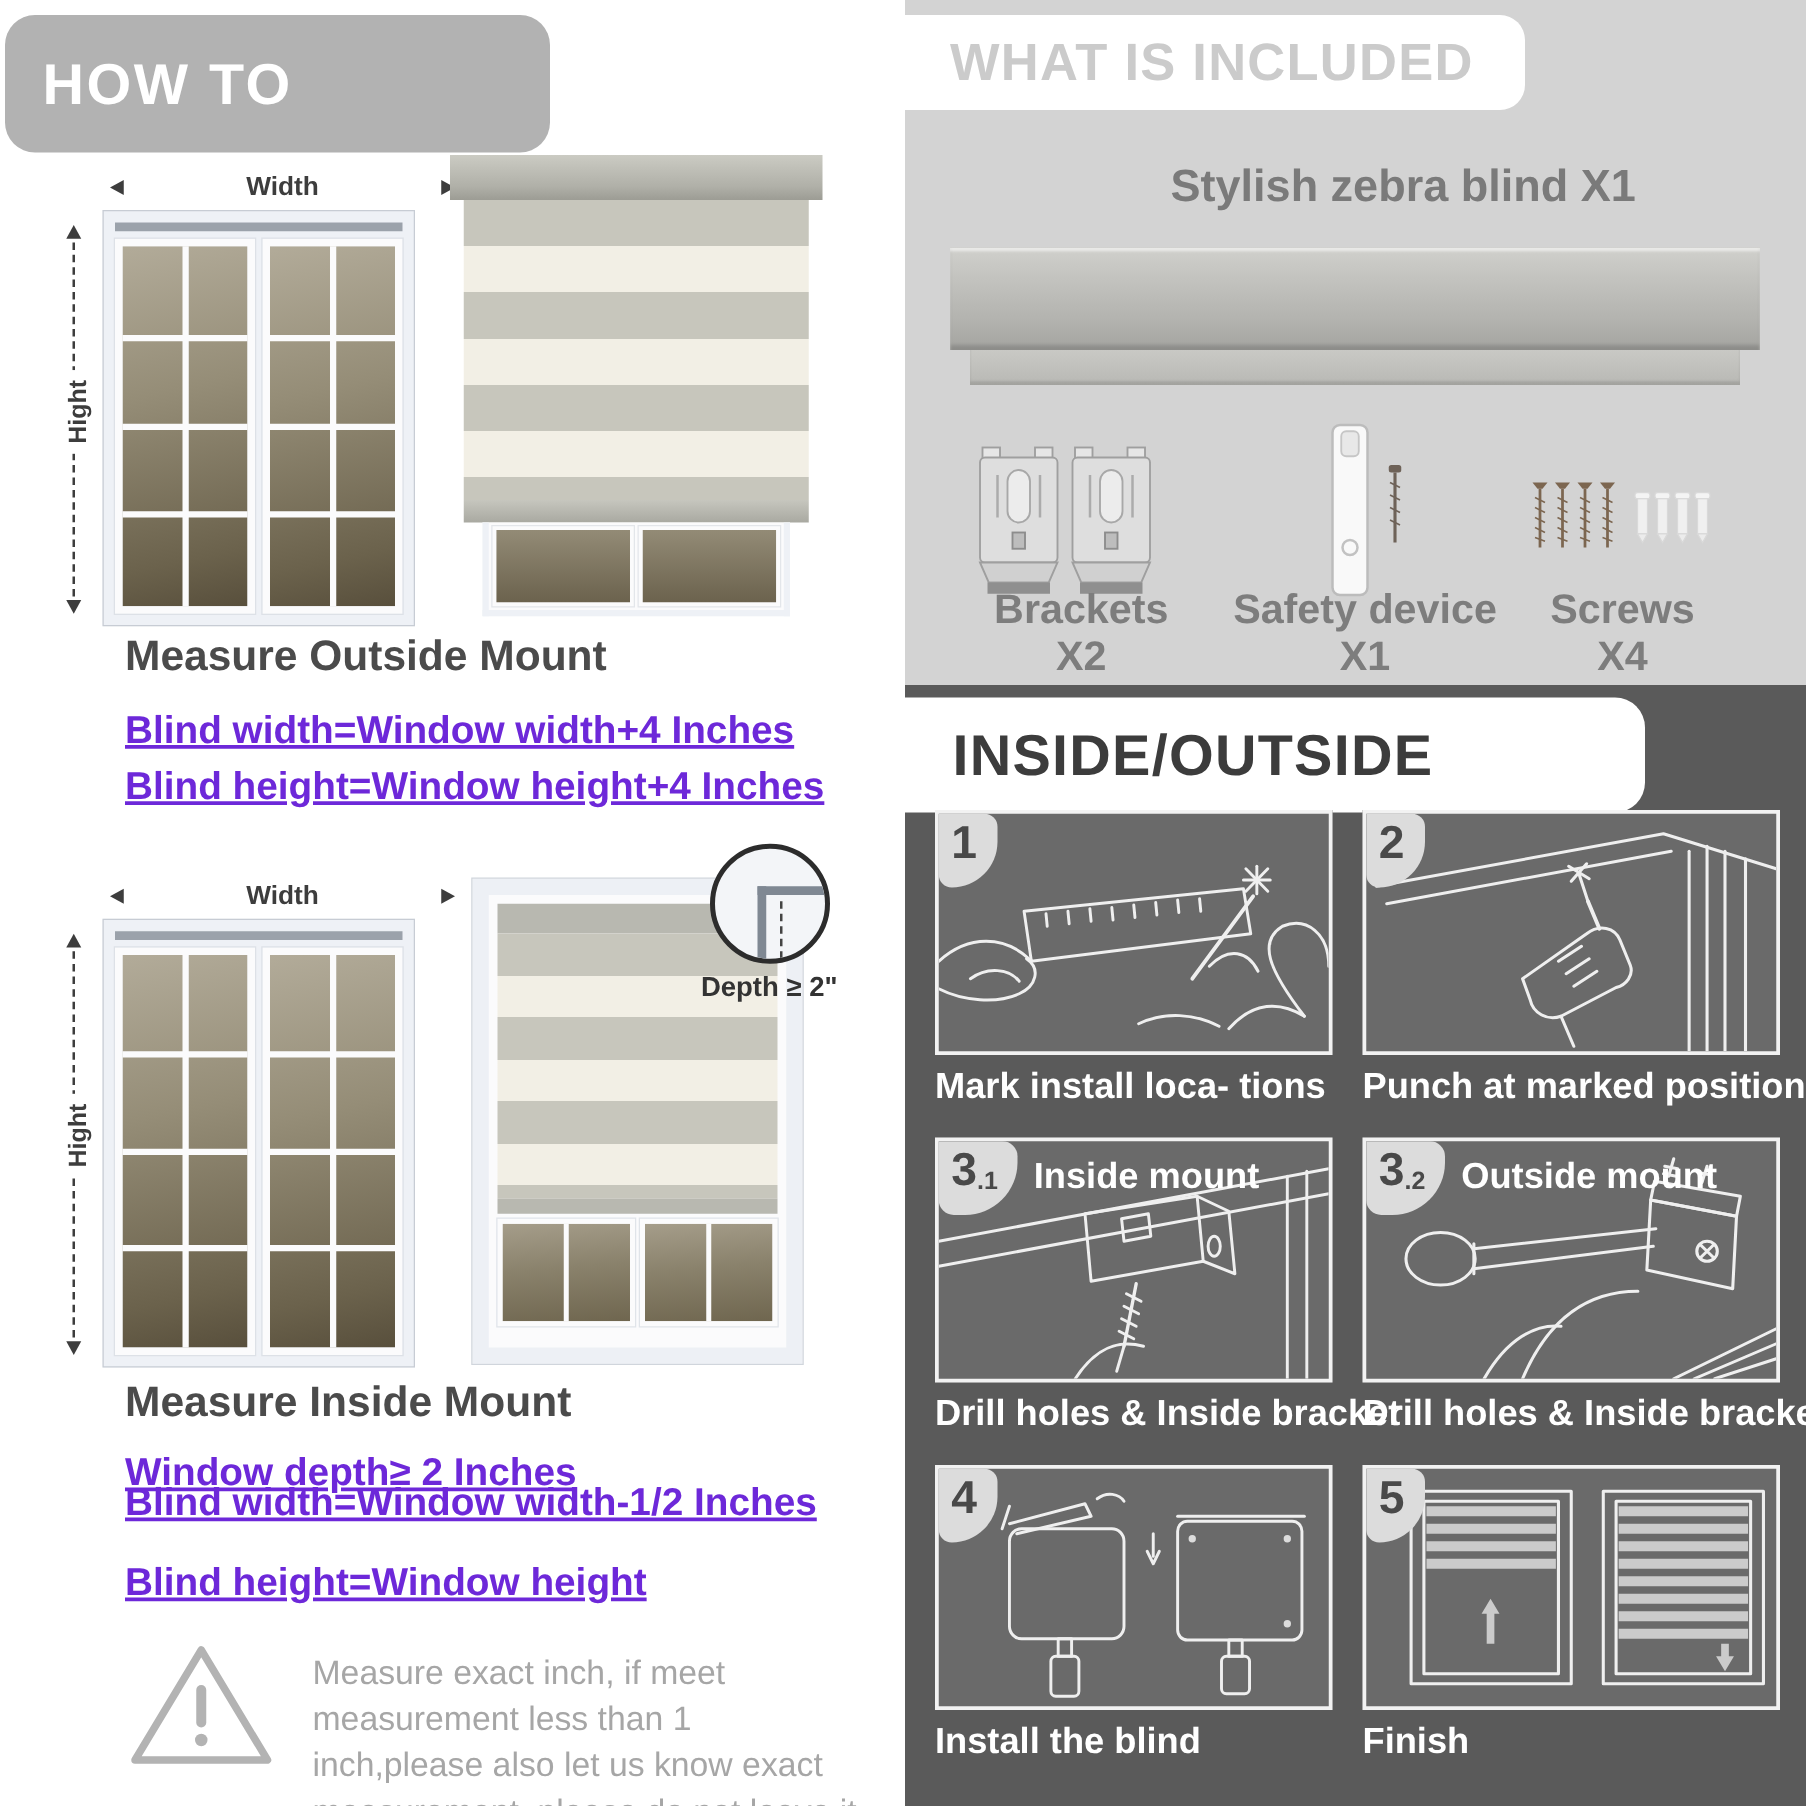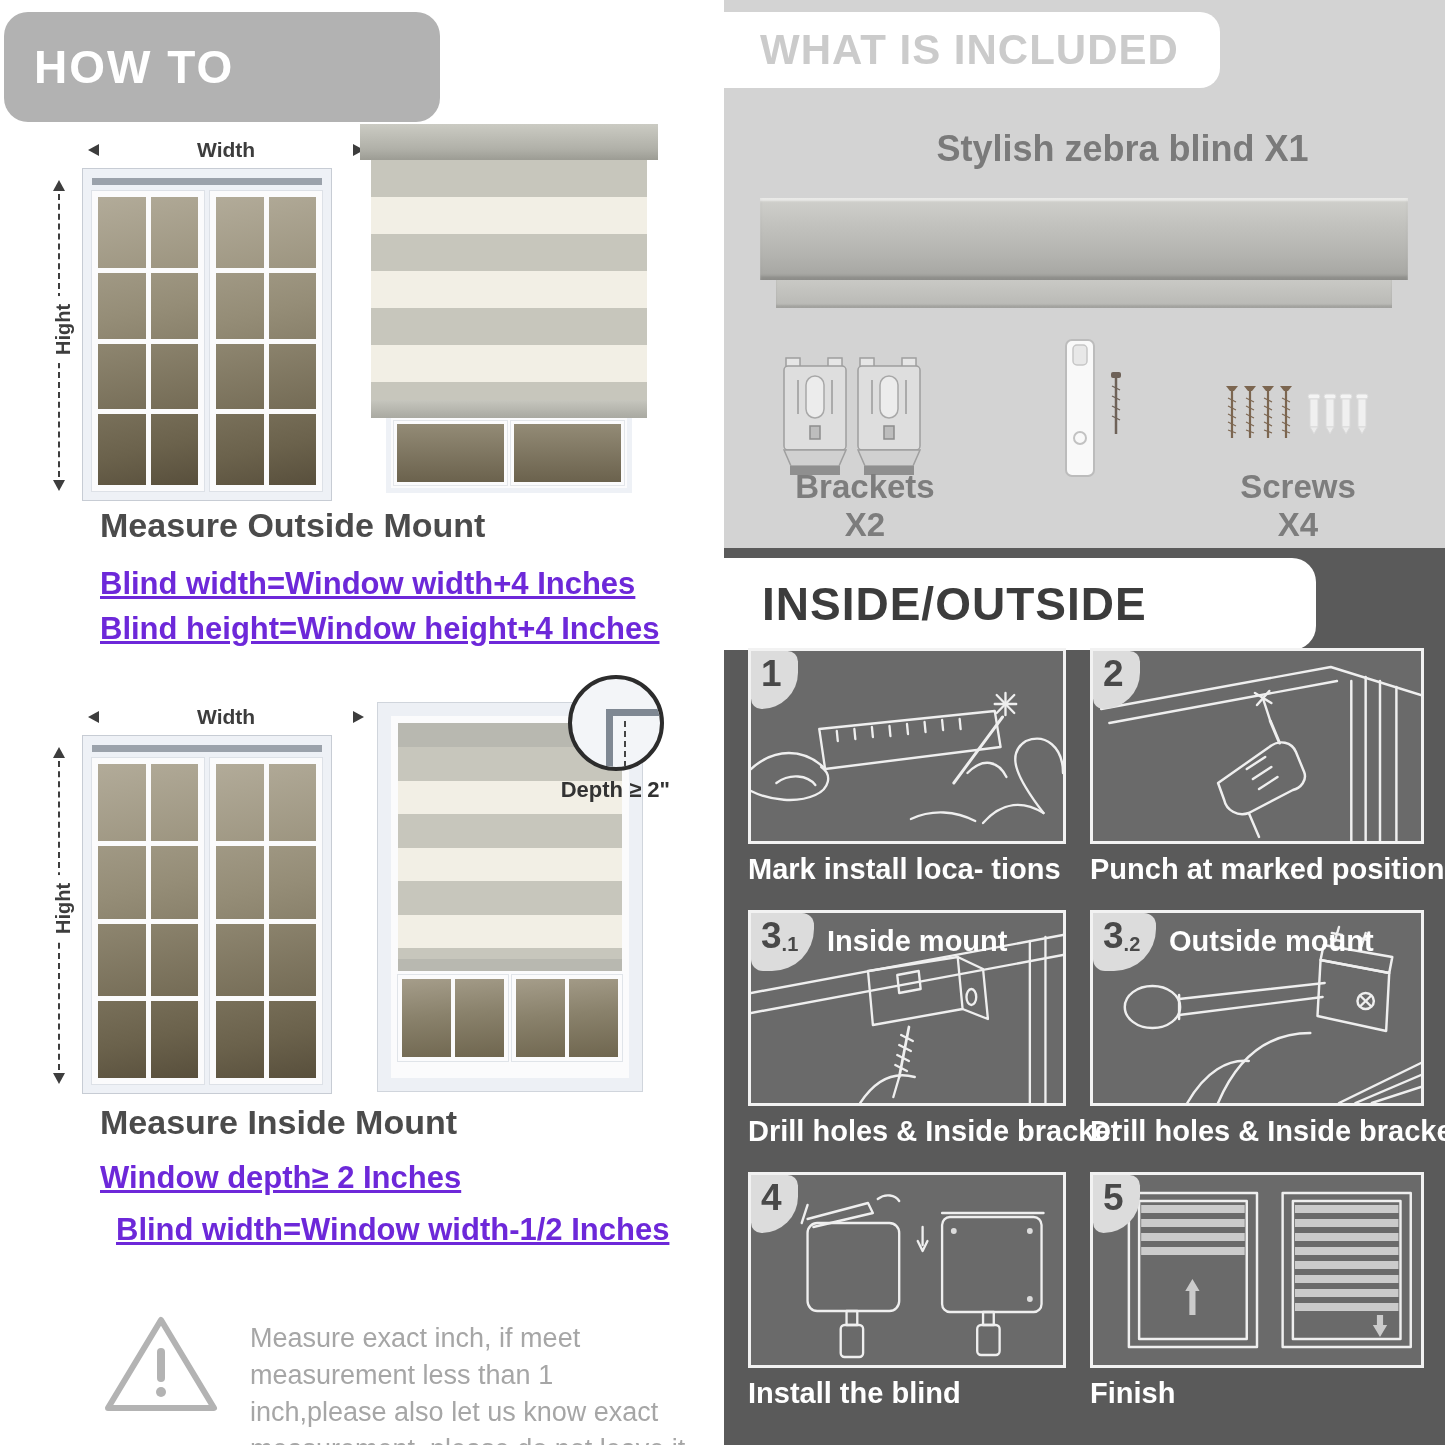--- a/index.html
+++ b/index.html
@@ -198,21 +198,22 @@
     <div class="magnifier">
       <div class="mag-v"></div>
       <div class="mag-h"></div>
       <div class="mag-dash"></div>
     </div>
     <div class="depth-label">Depth ≥ 2"</div>
   </div>
 
   <div class="sec-title" style="top:1103px;">Measure Inside Mount</div>
   <div class="sec-line" style="top:1160px;">Window depth≥ 2 Inches</div>
-  <div class="sec-line" style="top:1212px;margin-left:16px;">Blind width=Window width-1/2 Inches</div>
+  <div class="sec-line" style="top:1184px;">Blind width=Window width-1/2 Inches</div>
+  <div class="sec-line" style="top:1248px;">Blind height=Window height</div>
 
   <svg style="position:absolute; left:98px; top:1312px;" width="126" height="104" viewBox="0 0 126 104">
     <path d="M63 8 L116 96 L10 96 Z" fill="none" stroke="#b3b3b3" stroke-width="6" stroke-linejoin="round"></path>
     <line x1="63" y1="40" x2="63" y2="66" stroke="#b3b3b3" stroke-width="8" stroke-linecap="round"></line>
     <circle cx="63" cy="80" r="5" fill="#b3b3b3"></circle>
   </svg>
   <div class="warn-text">Measure exact inch, if meet measurement less than 1 inch,please also let us know exact measurement, please do not leave it</div>
 
   <div class="panel-light">
     <div class="included-header">WHAT IS INCLUDED</div>
@@ -271,20 +272,21 @@
       <use href="#scr" x="28" y="4"></use>
       <use href="#scr" x="46" y="4"></use>
       <use href="#scr" x="64" y="4"></use>
       <use href="#anc" x="92" y="12"></use>
       <use href="#anc" x="108" y="12"></use>
       <use href="#anc" x="124" y="12"></use>
       <use href="#anc" x="140" y="12"></use>
     </svg>
 
     <div class="inc-label" style="left:53px;  width:176px;">Brackets X2</div>
+    <div class="inc-label" style="left:258px; width:220px;">Safety device X1</div>
     <div class="inc-label" style="left:501px; width:146px;">Screws X4</div>
   </div>
 
   <div class="panel-dark">
     <div class="mount-header">INSIDE/OUTSIDE MOUNT</div>
 
     <div class="steps">
 
       <div class="step">
         <div class="tile">

